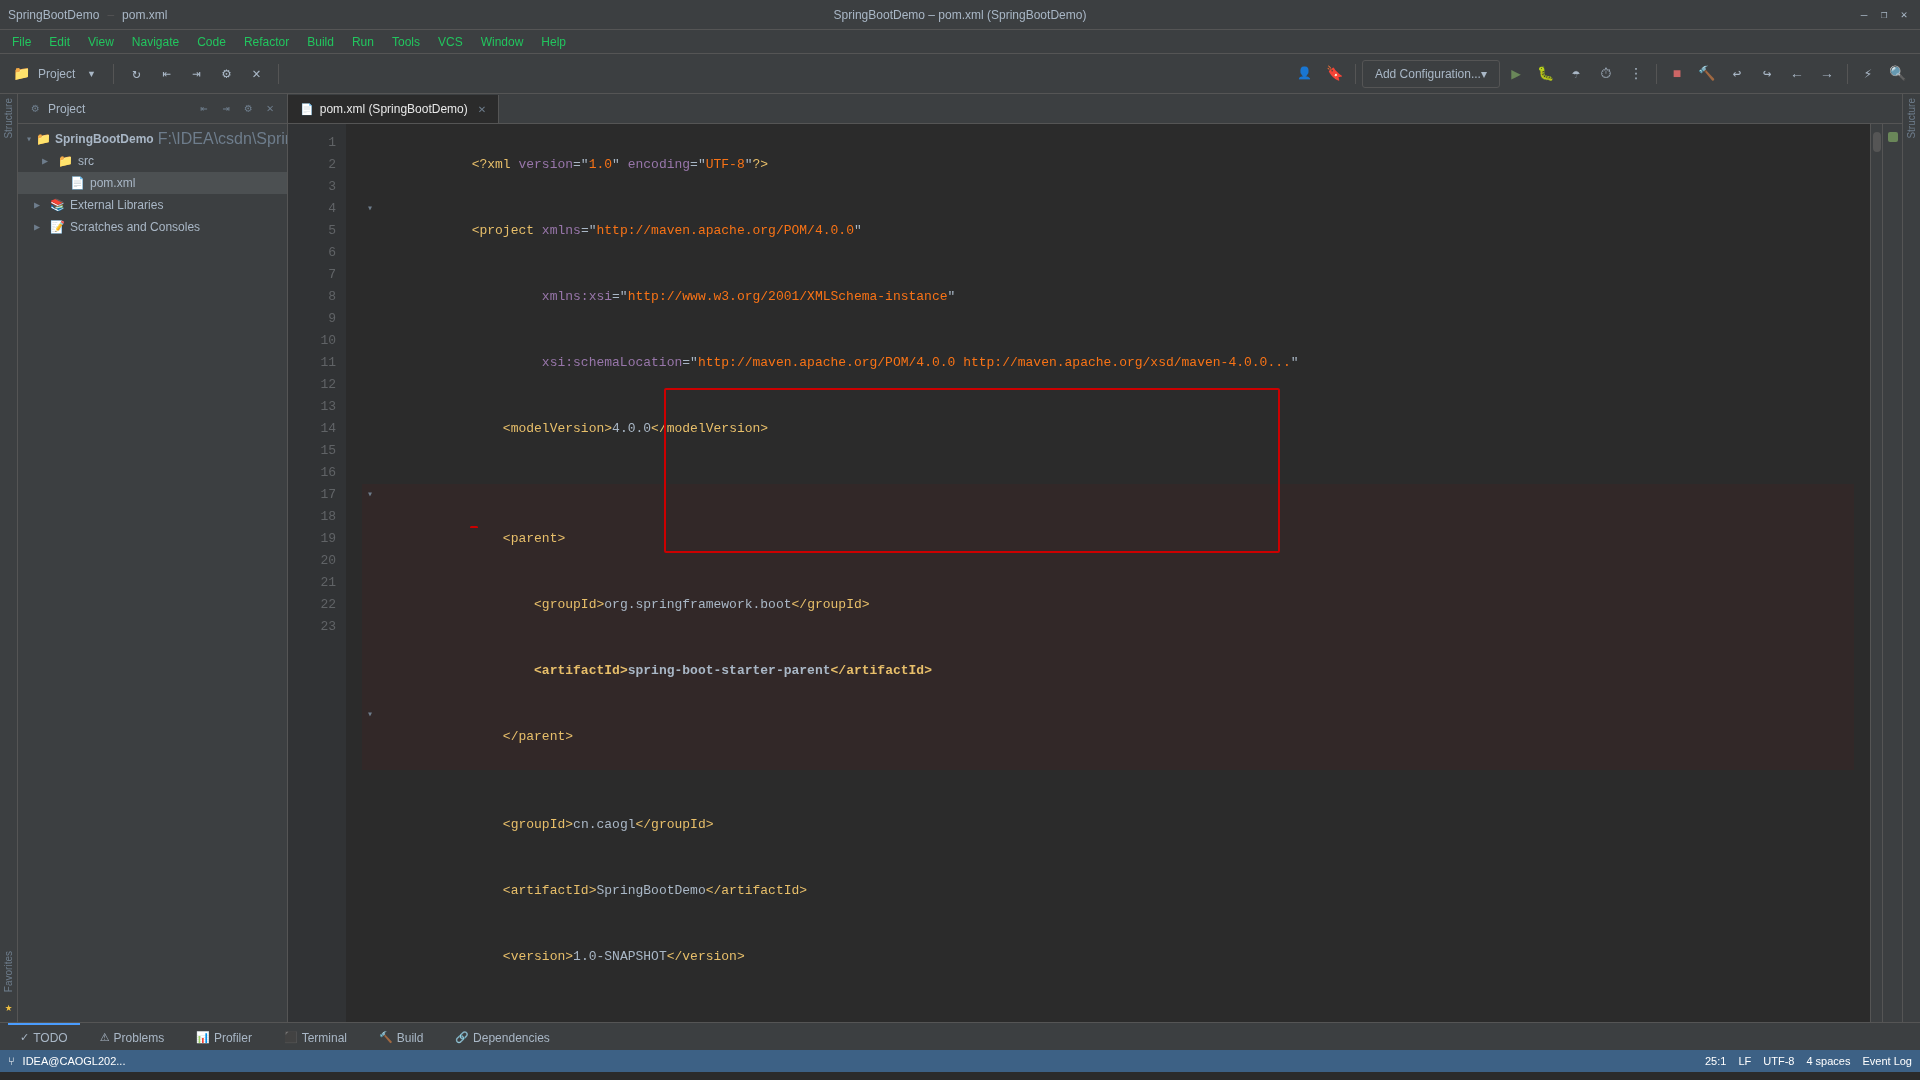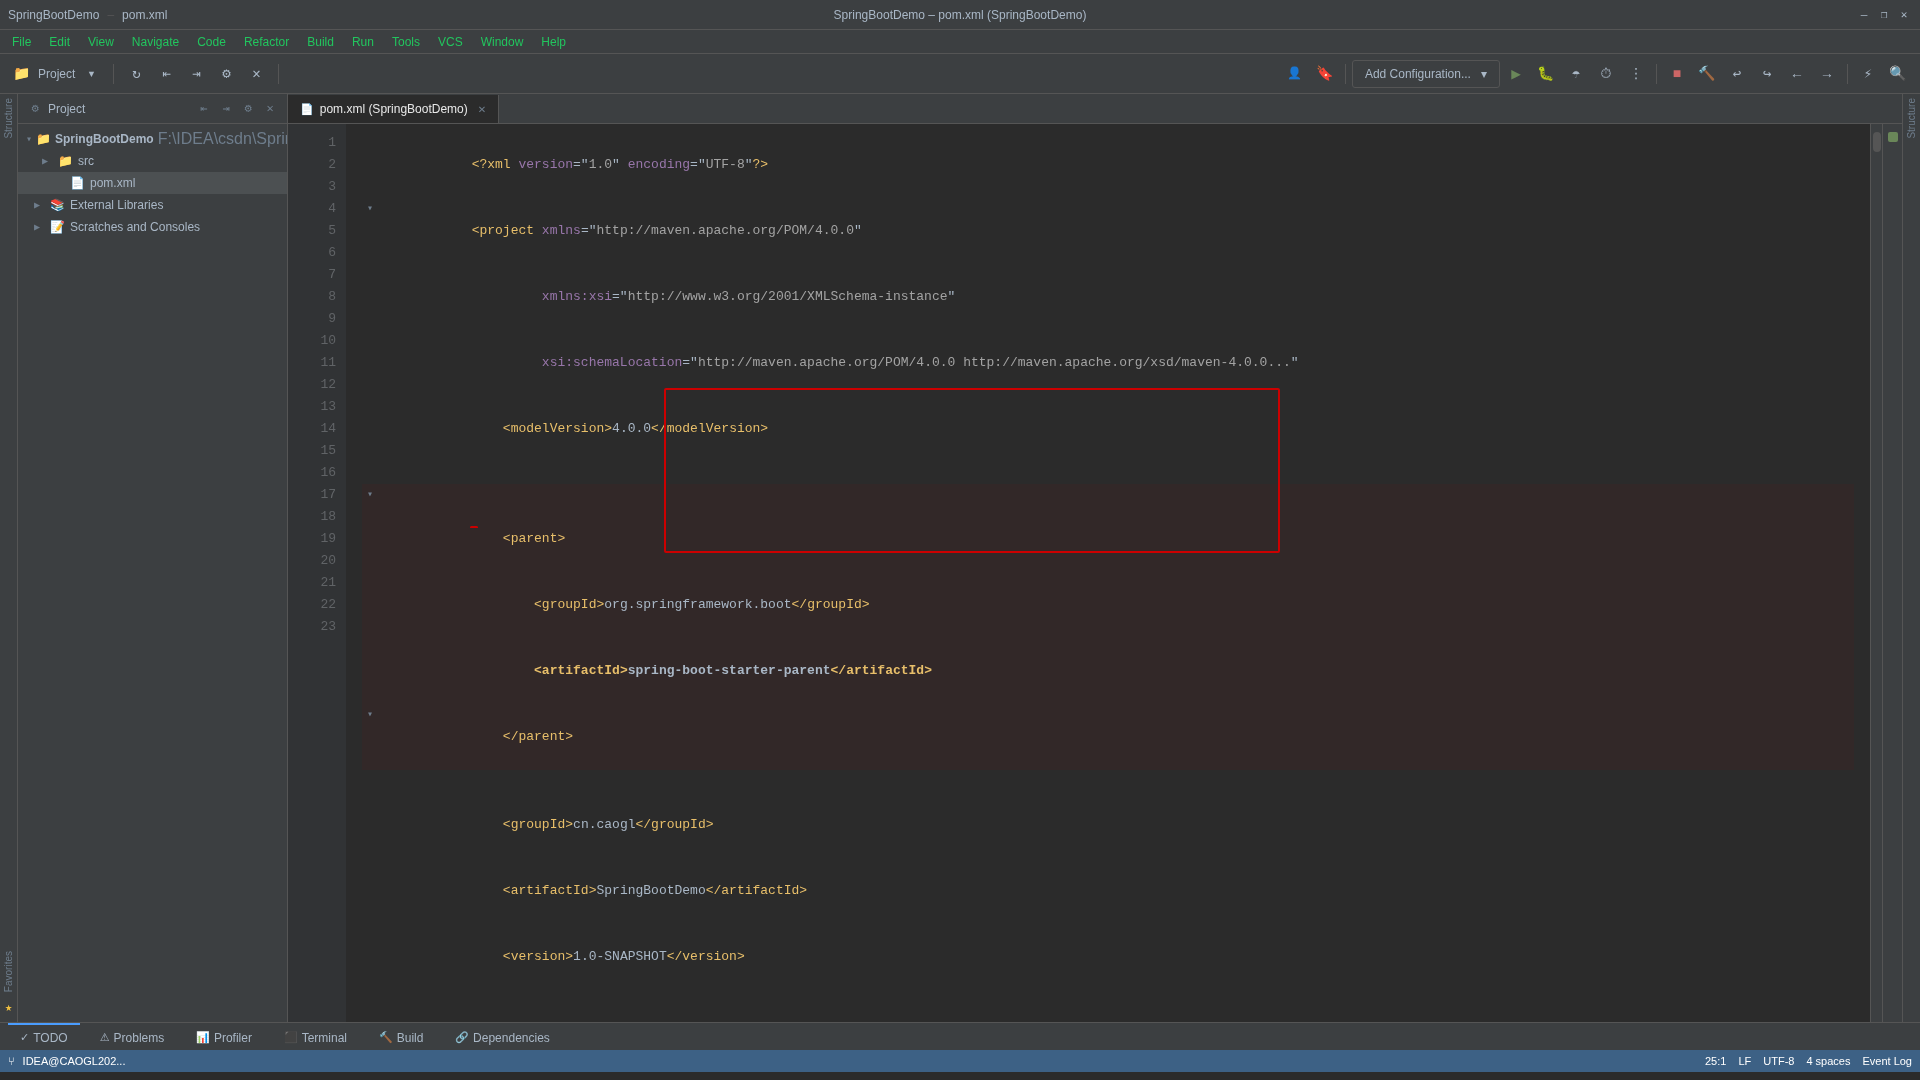--- a/index.html
+++ b/index.html
@@ -111,21 +111,21 @@
       padding: 0 12px;
       background: #3c3f41;
       border: 1px solid #555;
       color: #a9b7c6;
       font-size: 12px;
       font-family: Arial, sans-serif;
       cursor: pointer;
       border-radius: 3px;
       display: flex;
       align-items: center;
-      gap: 10px;
+      gap: 0;
     }
     .run-btn {
       width: 28px;
       height: 28px;
       display: flex;
       align-items: center;
       justify-content: center;
       color: #6a8759;
       font-size: 16px;
       cursor: pointer;
@@ -280,21 +280,21 @@
       flex: 1;
       padding: 8px 16px;
       overflow: auto;
       line-height: 22px;
       font-size: 13px;
     }
 
     
     .xml-tag { color: #e8bf6a; }
     .xml-attr { color: #9876aa; }
-    .xml-string { color: #a3a3a3; }
+    .xml-string { color: #f97316; }
     .xml-text { color: #a9b7c6; }
     .xml-bracket { color: #e8bf6a; }
 
     .code-line {
       display: flex;
       align-items: flex-start;
       white-space: pre;
       min-height: 22px;
       position: relative;
     }

